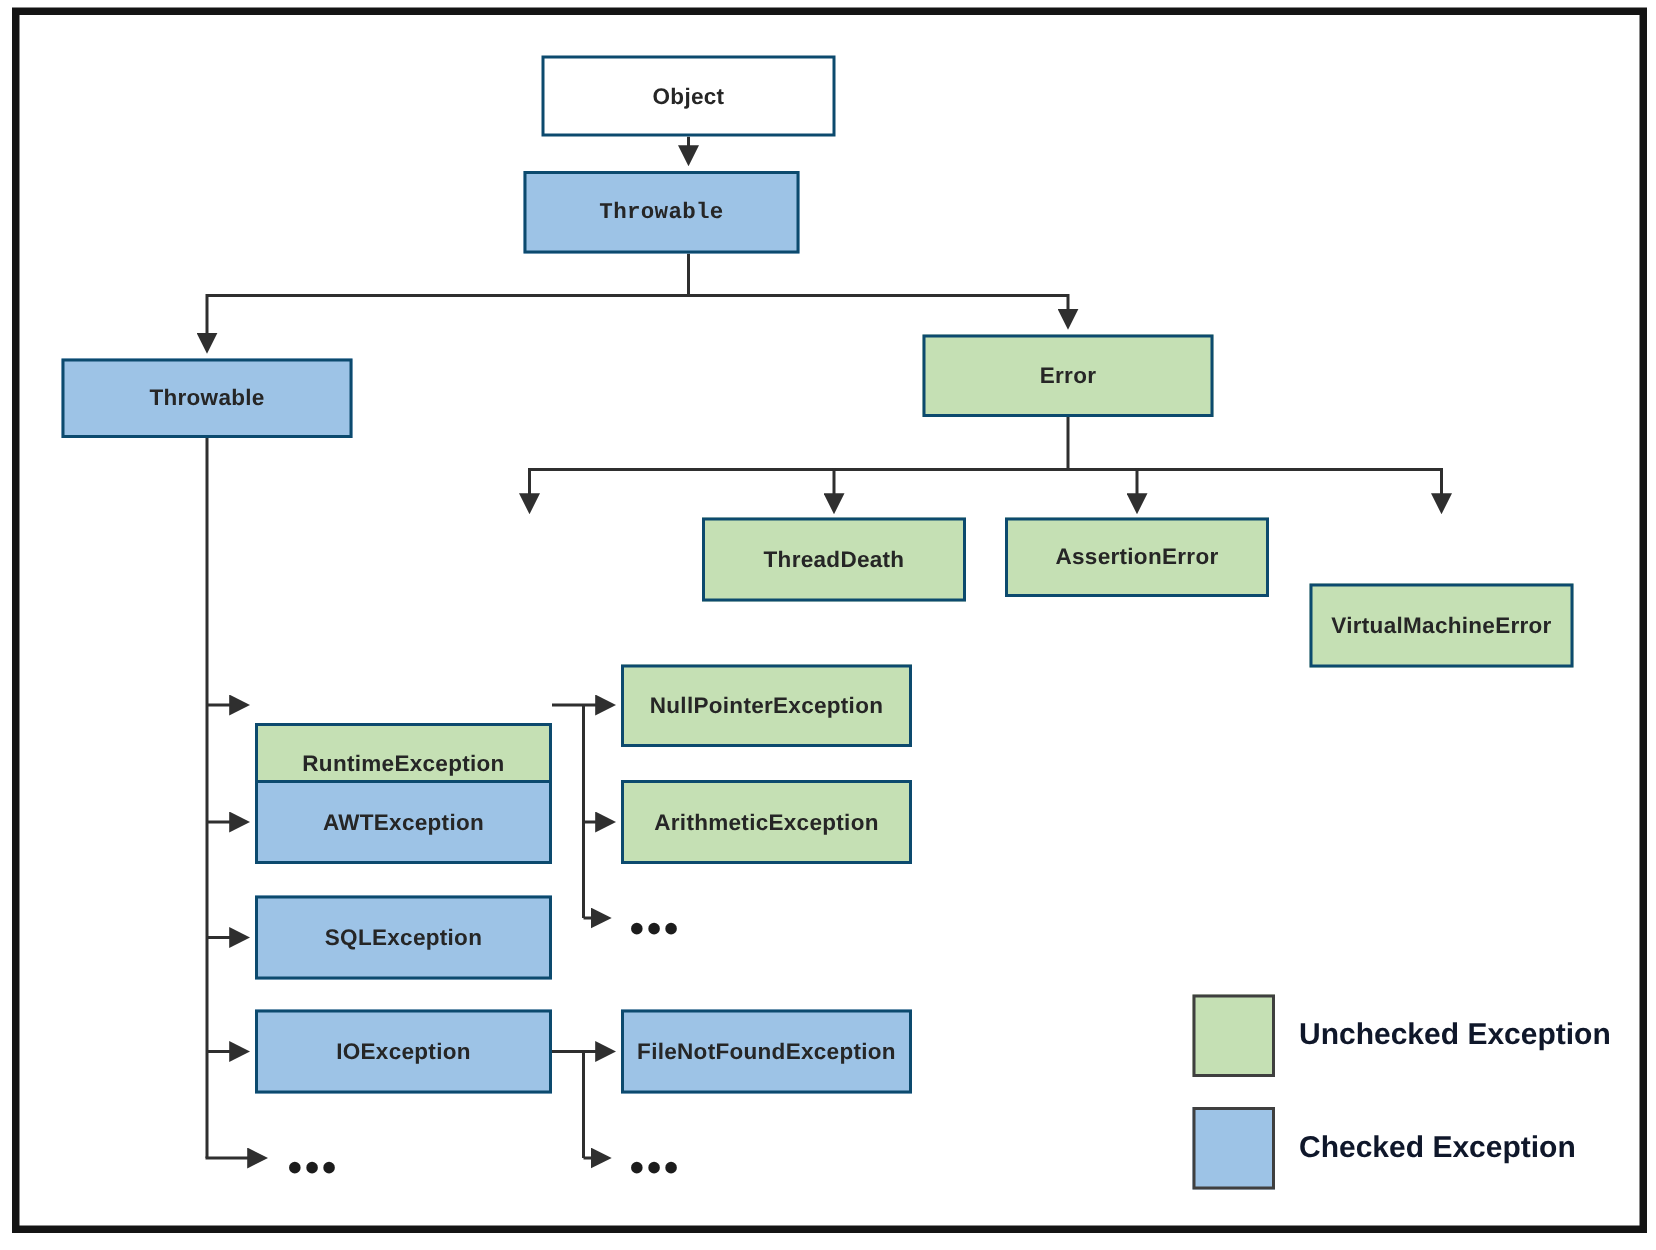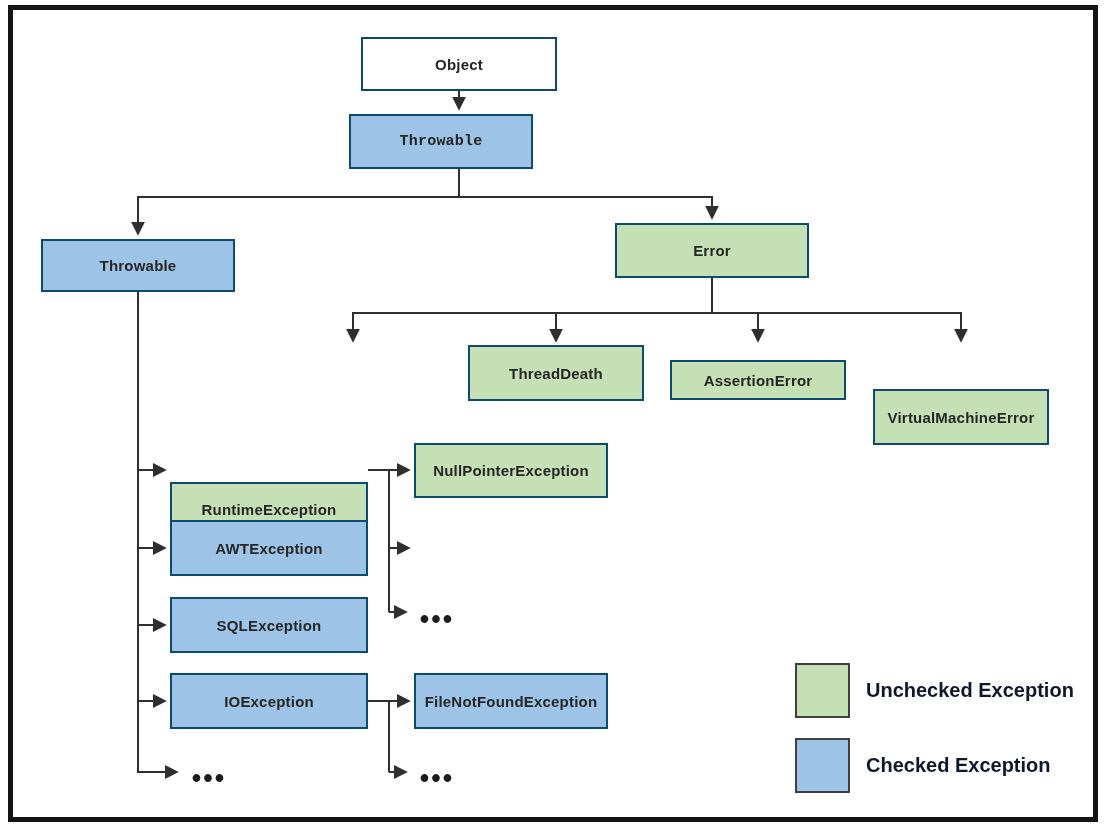--- a/index.html
+++ b/index.html
@@ -74,29 +74,30 @@
       <line x1="389" y1="772" x2="405" y2="772" marker-end="url(#arrow)"></line>
     </g>
   </svg>
 
   <div class="node root" style="left:361px;top:37px;width:196px;height:54px;">Object</div>
   <div class="node checked" style="left:349px;top:114px;width:184px;height:55px;font-family:Liberation Mono, monospace;">Throwable</div>
   <div class="node checked" style="left:41px;top:239px;width:194px;height:53px;">Throwable</div>
   <div class="node unchecked" style="left:615px;top:223px;width:194px;height:55px;">Error</div>
 
   <div class="node unchecked" style="left:468px;top:345px;width:176px;height:56px;">ThreadDeath</div>
-  <div class="node unchecked" style="left:670px;top:360px;width:176px;height:40px;">AssertionError</div>
+  <div class="node unchecked" style="left:670px;top:345px;width:176px;height:53px;">AssertionError</div>
   <div class="node unchecked" style="left:873px;top:345px;width:176px;height:56px;margin-top:44px;">VirtualMachineError</div>
 
   <div class="node unchecked" style="left:170px;top:443px;width:198px;height:55px;margin-top:39px;">RuntimeException</div>
   <div class="node checked" style="left:170px;top:520px;width:198px;height:56px;">AWTException</div>
   <div class="node checked" style="left:170px;top:597px;width:198px;height:56px;">SQLException</div>
   <div class="node checked" style="left:170px;top:673px;width:198px;height:56px;">IOException</div>
 
   <div class="node unchecked" style="left:414px;top:443px;width:194px;height:55px;">NullPointerException</div>
+  <div class="node unchecked" style="left:414px;top:520px;width:194px;height:56px;">ArithmeticException</div>
   <div class="node checked" style="left:414px;top:673px;width:194px;height:56px;">FileNotFoundException</div>
 
   <div class="dots" style="left:184px;top:766px;">•••</div>
   <div class="dots" style="left:412px;top:607px;">•••</div>
   <div class="dots" style="left:412px;top:766px;">•••</div>
 
   <div class="legend-swatch unchecked" style="left:795px;top:663px;"></div>
   <div class="legend-label" style="left:866px;top:676px;">Unchecked Exception</div>
   <div class="legend-swatch checked" style="left:795px;top:738px;"></div>
   <div class="legend-label" style="left:866px;top:751px;">Checked Exception</div>

